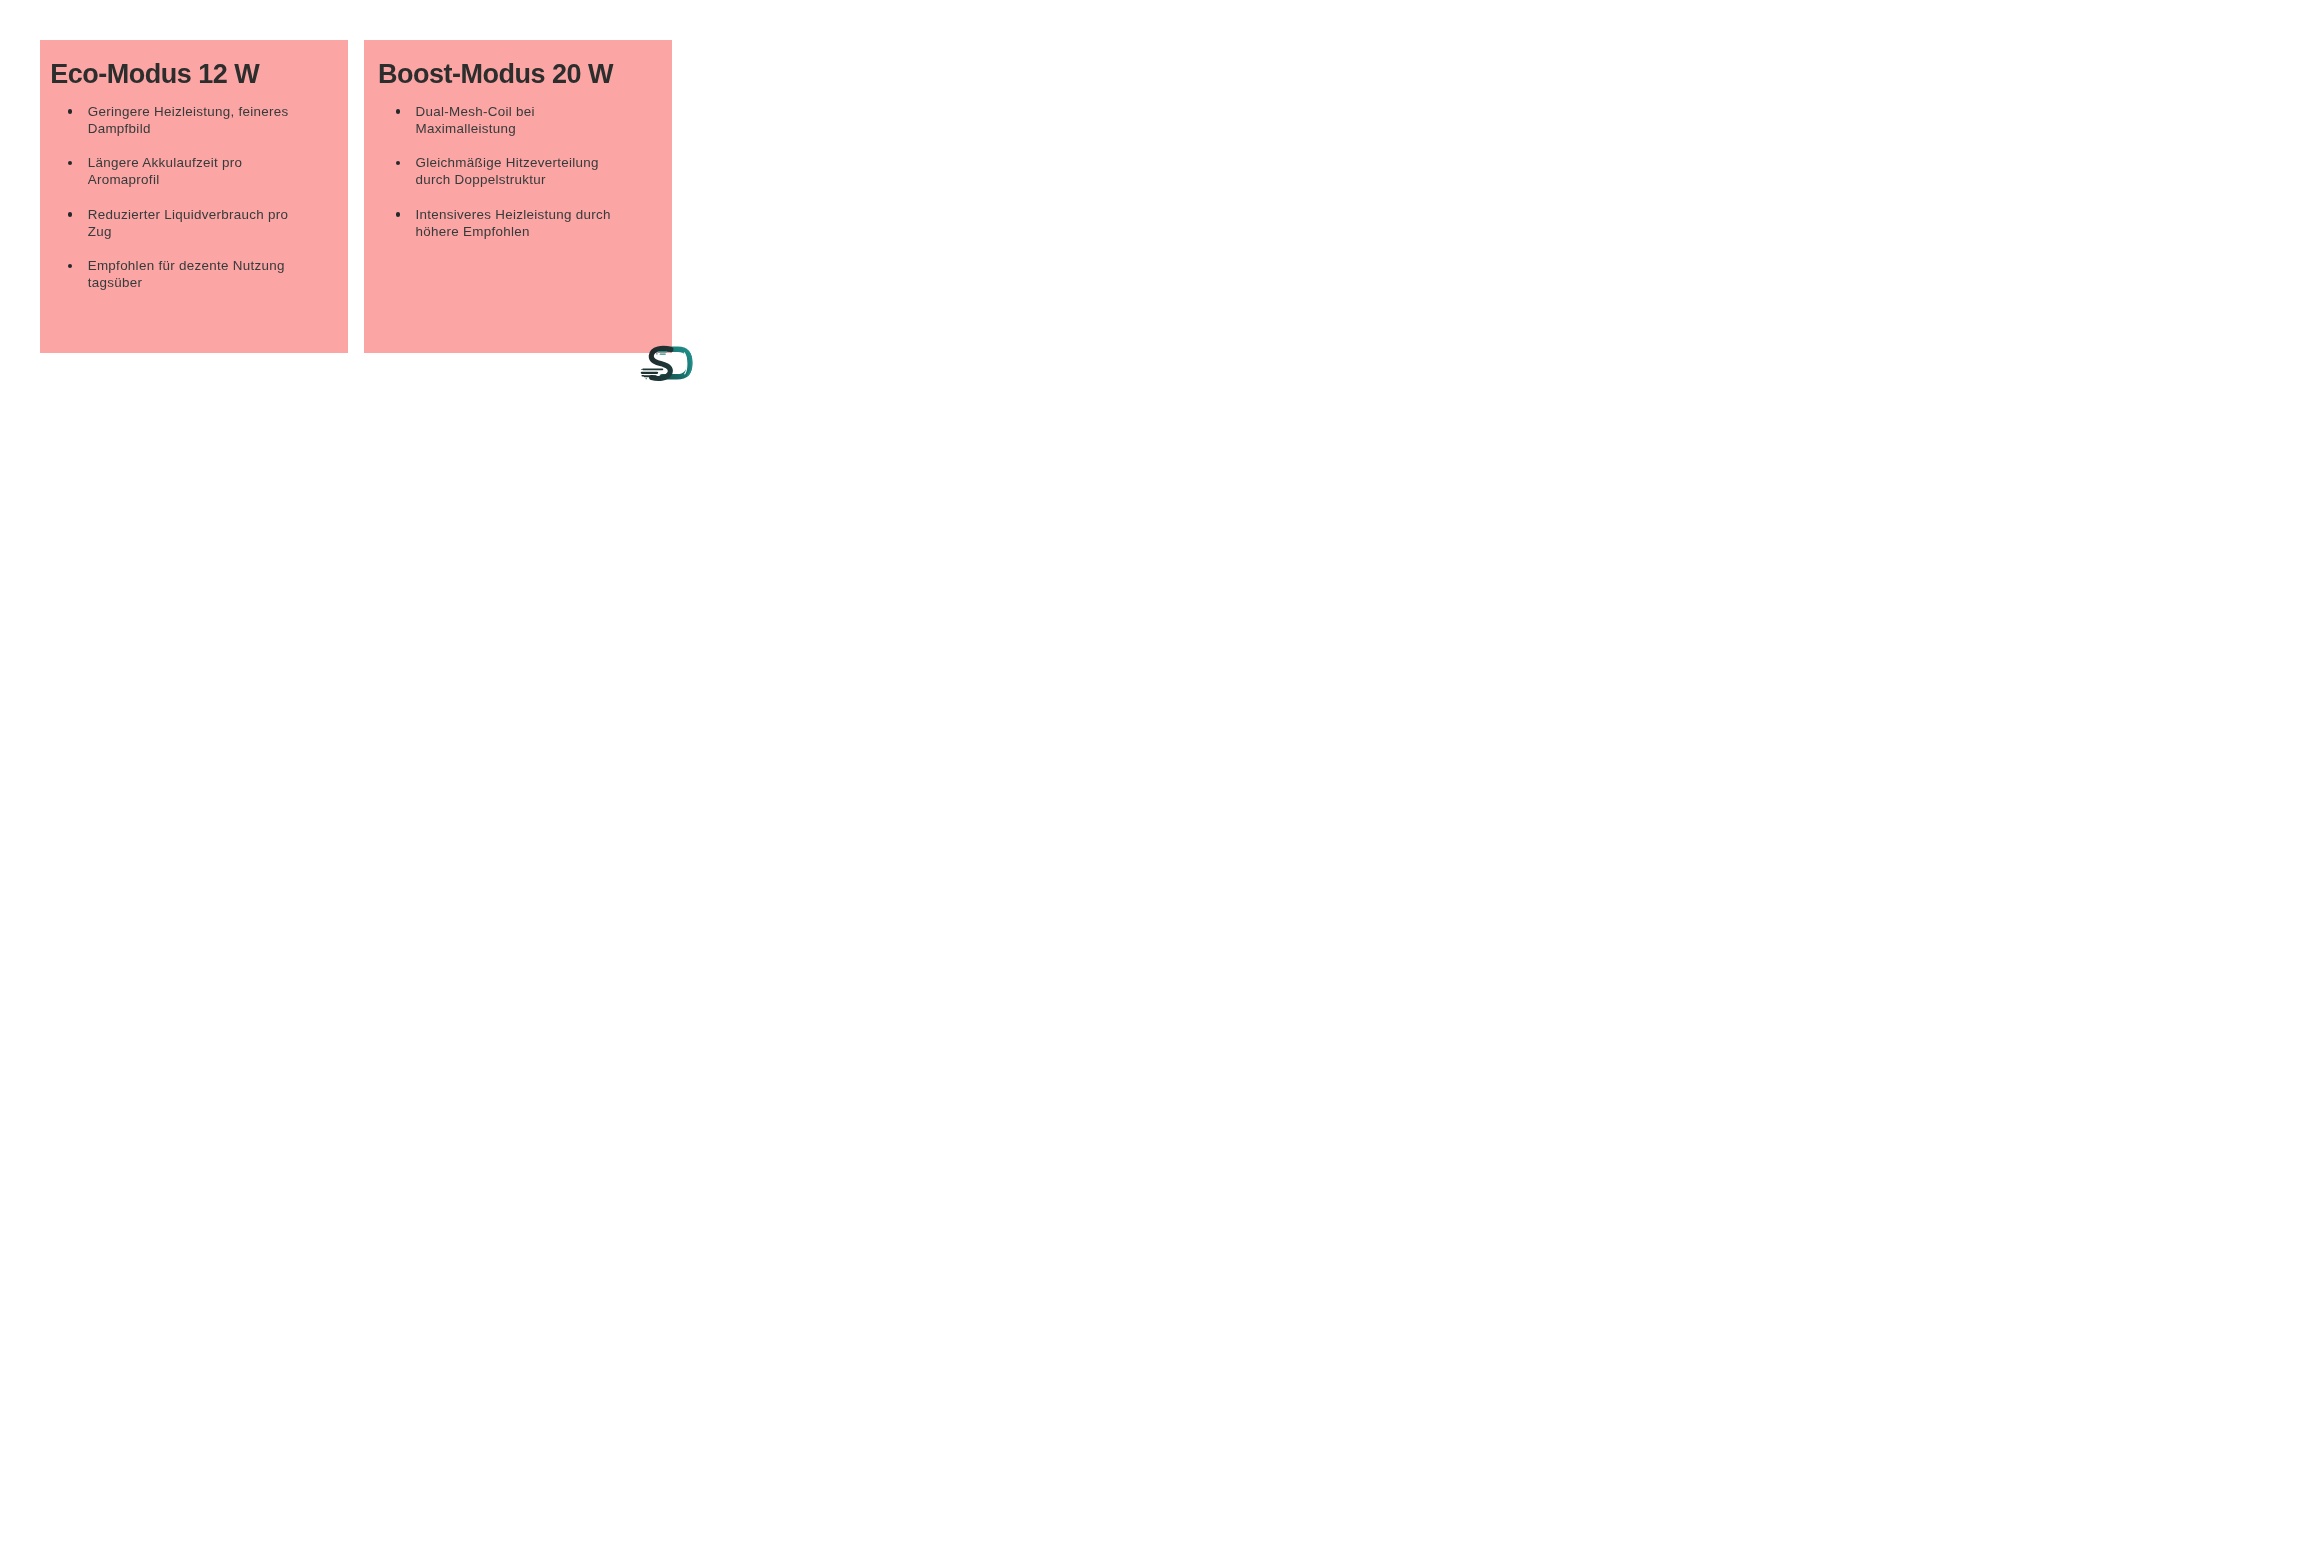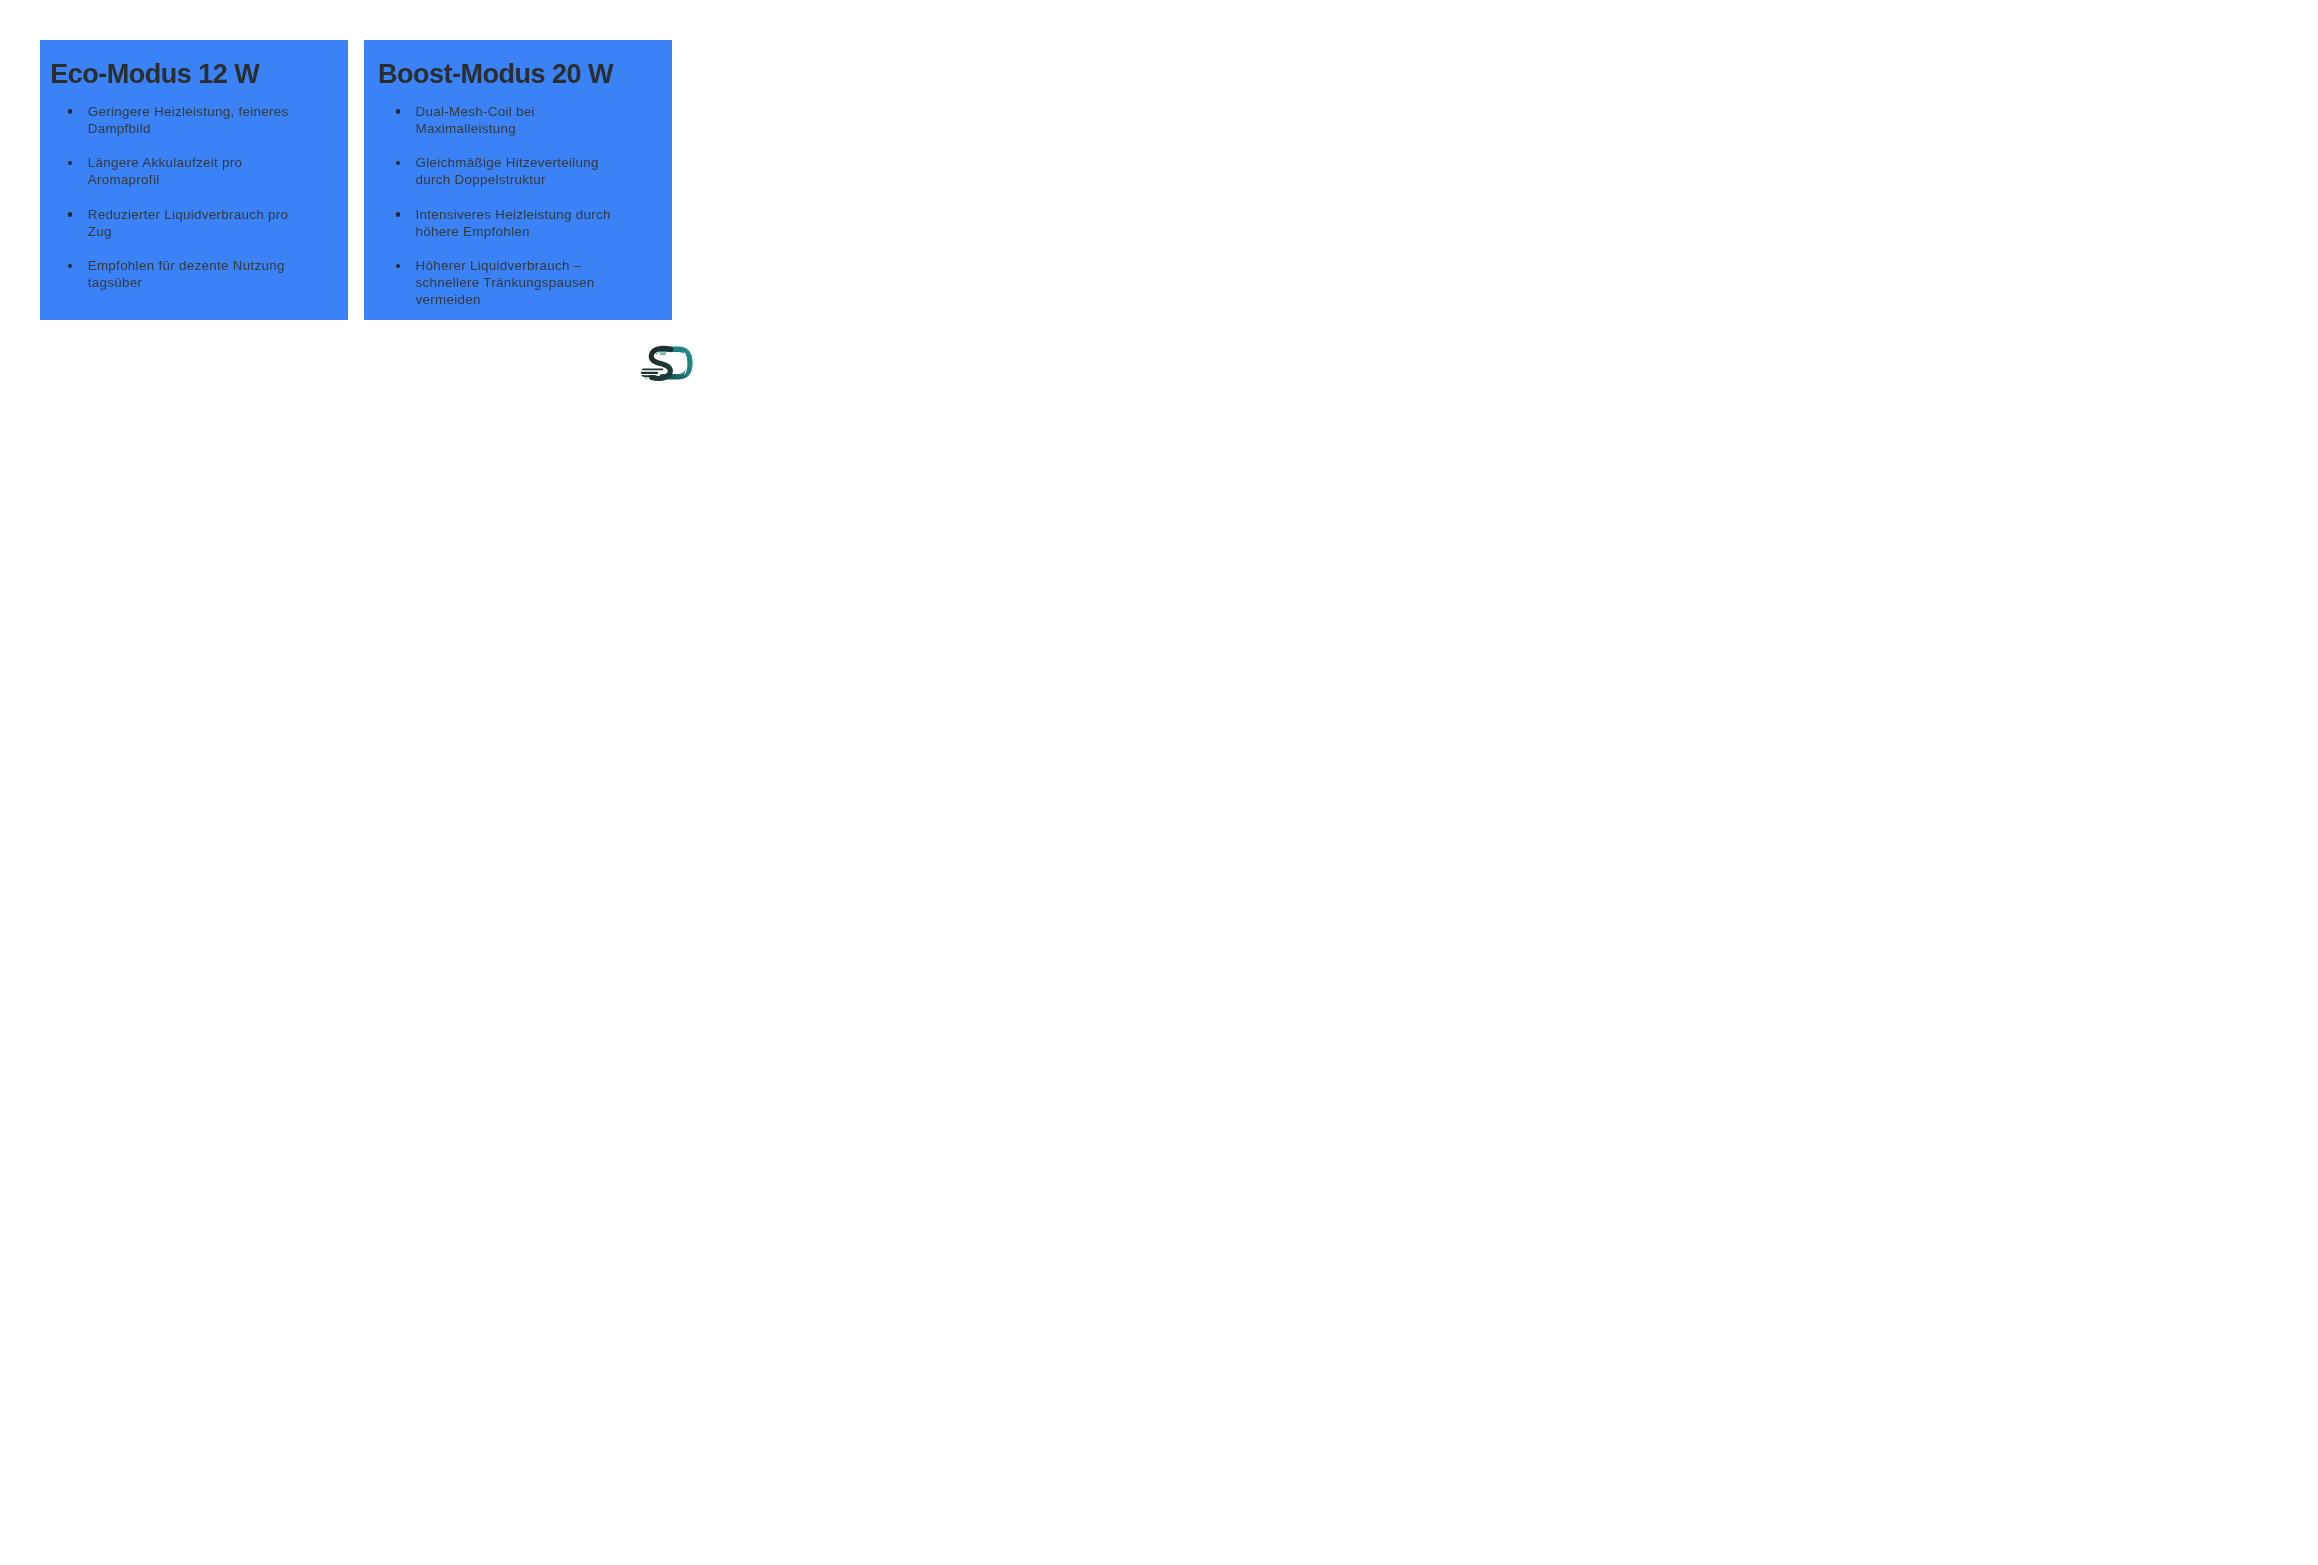--- a/index.html
+++ b/index.html
@@ -6,22 +6,22 @@
   .canvas{
     position:relative;
     width:712px;height:401px;
     background:#ffffff;
     font-family:"Liberation Sans", sans-serif;
     overflow:hidden;
   }
   .panel{
     position:absolute;
     top:40px;
-    width:308px;height:280px;
-    background:#3b82f6;
+    width:308px;height:313px;
+    background:#fca5a5;
     box-sizing:border-box;
     padding:18.5px 11px 0 10.2px;
   }
   .panel.left{left:40px;}
   .panel.right{left:364px;padding-left:14px;}
   .panel-title{
     margin:0;
     font-size:27px;
     line-height:31px;
     font-weight:bold;
@@ -123,28 +123,20 @@
           <span class="ln">durch Doppelstruktur</span>
         </span>
       </li>
       <li class="bullet">
         <span class="dot"></span>
         <span class="txt">
           <span class="ln">Intensiveres Heizleistung durch</span>
           <span class="ln">höhere Empfohlen</span>
         </span>
       </li>
-      <li class="bullet">
-        <span class="dot"></span>
-        <span class="txt">
-          <span class="ln">Höherer Liquidverbrauch –</span>
-          <span class="ln">schnellere Tränkungspausen</span>
-          <span class="ln">vermeiden</span>
-        </span>
-      </li>
     </ul>
   </section>
 
   <div class="logo">
     <svg viewBox="0 0 300 220" xmlns="http://www.w3.org/2000/svg">
       <defs>
         <linearGradient id="tealGrad" x1="0" y1="1" x2="1" y2="0">
           <stop offset="0" stop-color="#17504e"></stop>
           <stop offset="0.45" stop-color="#19736f"></stop>
           <stop offset="1" stop-color="#1f8d89"></stop>

